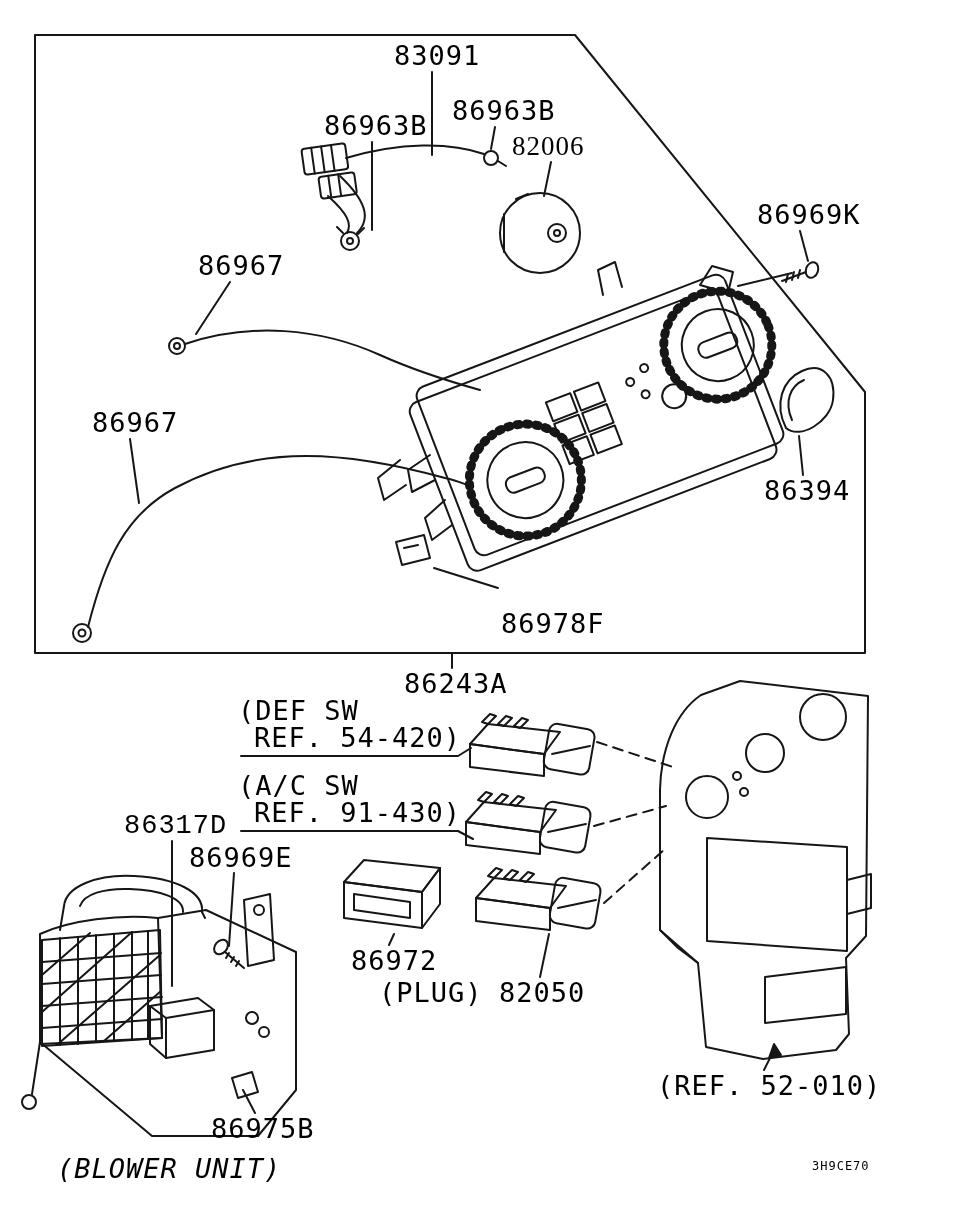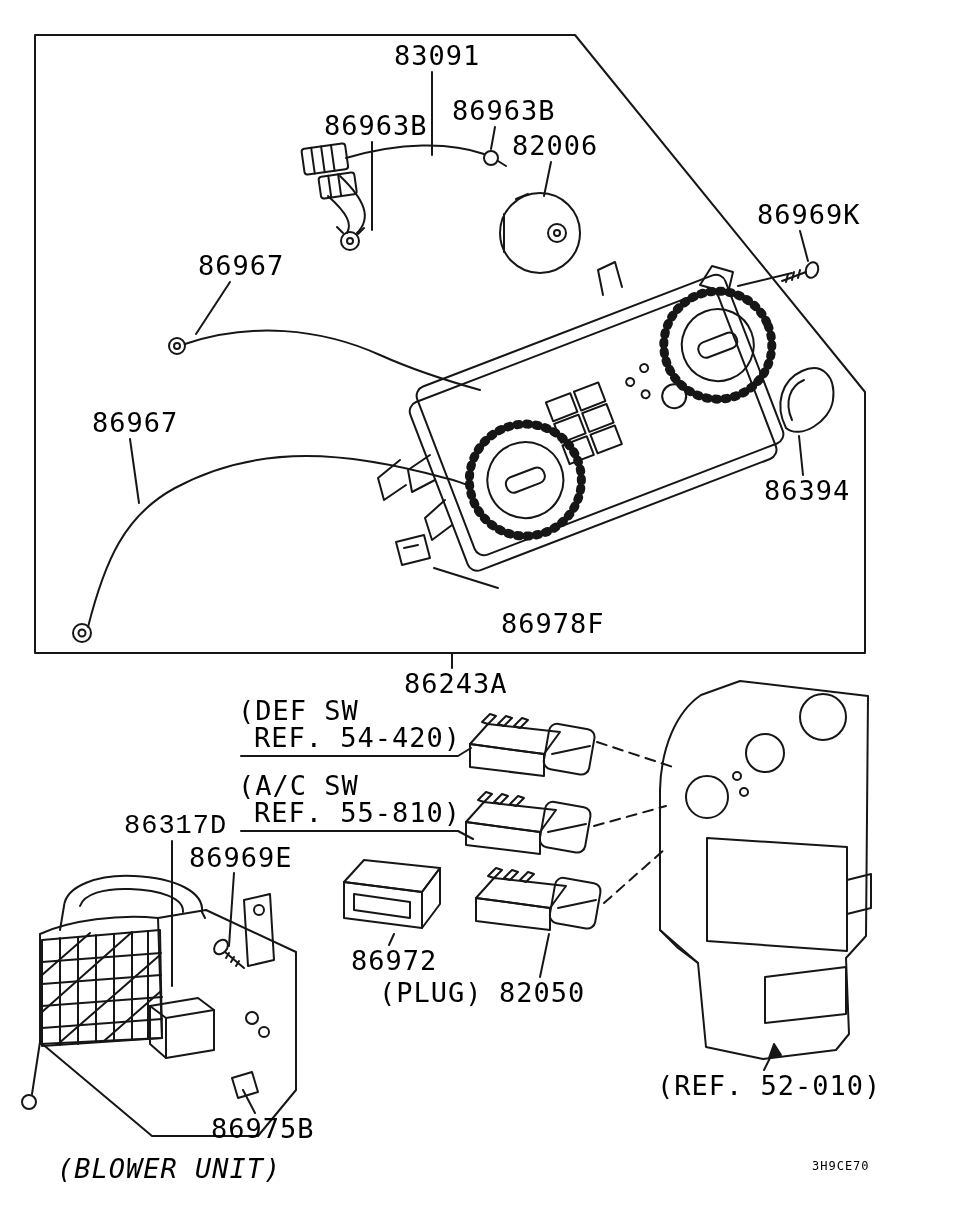--- a/index.html
+++ b/index.html
@@ -18,21 +18,21 @@
     line-height:1.05;
     letter-spacing:1px;
     color:#000;
     white-space:pre;
   }
   .small{font-size:12px;letter-spacing:1px;}
   
   #L83091   {left:394px; top:42px;}
   #L86963Ba {left:324px; top:112px;}
   #L86963Bb {left:452px; top:97px;}
-  #L82006   {left:512px; top:132px;}
+  #L82006   {left:512px; top:132px;font-family:Liberation Serif, serif;}
   #L86969K  {left:757px; top:201px;}
   #L86967a  {left:198px; top:252px;}
   #L86967b  {left:92px;  top:409px;}
   #L86394   {left:764px; top:477px;}
   #L86978F  {left:501px; top:574px;margin-top:36px;}
   #L86243A  {left:404px; top:670px;}
   #Ldef1    {left:238px; top:697px;}
   #Ldef2    {left:254px; top:724px;}
   #Lac1     {left:238px; top:772px;}
   #Lac2     {left:254px; top:799px;}
@@ -280,21 +280,21 @@
   <div class="lbl" id="L82006">82006</div>
   <div class="lbl" id="L86969K">86969K</div>
   <div class="lbl" id="L86967a">86967</div>
   <div class="lbl" id="L86967b">86967</div>
   <div class="lbl" id="L86394">86394</div>
   <div class="lbl" id="L86978F">86978F</div>
   <div class="lbl" id="L86243A">86243A</div>
   <div class="lbl" id="Ldef1">(DEF SW</div>
   <div class="lbl" id="Ldef2">REF. 54-420)</div>
   <div class="lbl" id="Lac1">(A/C SW</div>
-  <div class="lbl" id="Lac2">REF. 55-810)</div>
+  <div class="lbl" id="Lac2">REF. 91-430)</div>
   <div class="lbl" id="L86317D">86317D</div>
   <div class="lbl" id="L86969E">86969E</div>
   <div class="lbl" id="L86972">86972</div>
   <div class="lbl" id="Lplug">(PLUG)</div>
   <div class="lbl" id="L82050">82050</div>
   <div class="lbl" id="Lref52">(REF. 52-010)</div>
   <div class="lbl" id="L86975B">86975B</div>
   <div class="lbl" id="Lblower">(BLOWER UNIT)</div>
   <div class="lbl small" id="Lcode">3H9CE70</div>
 

